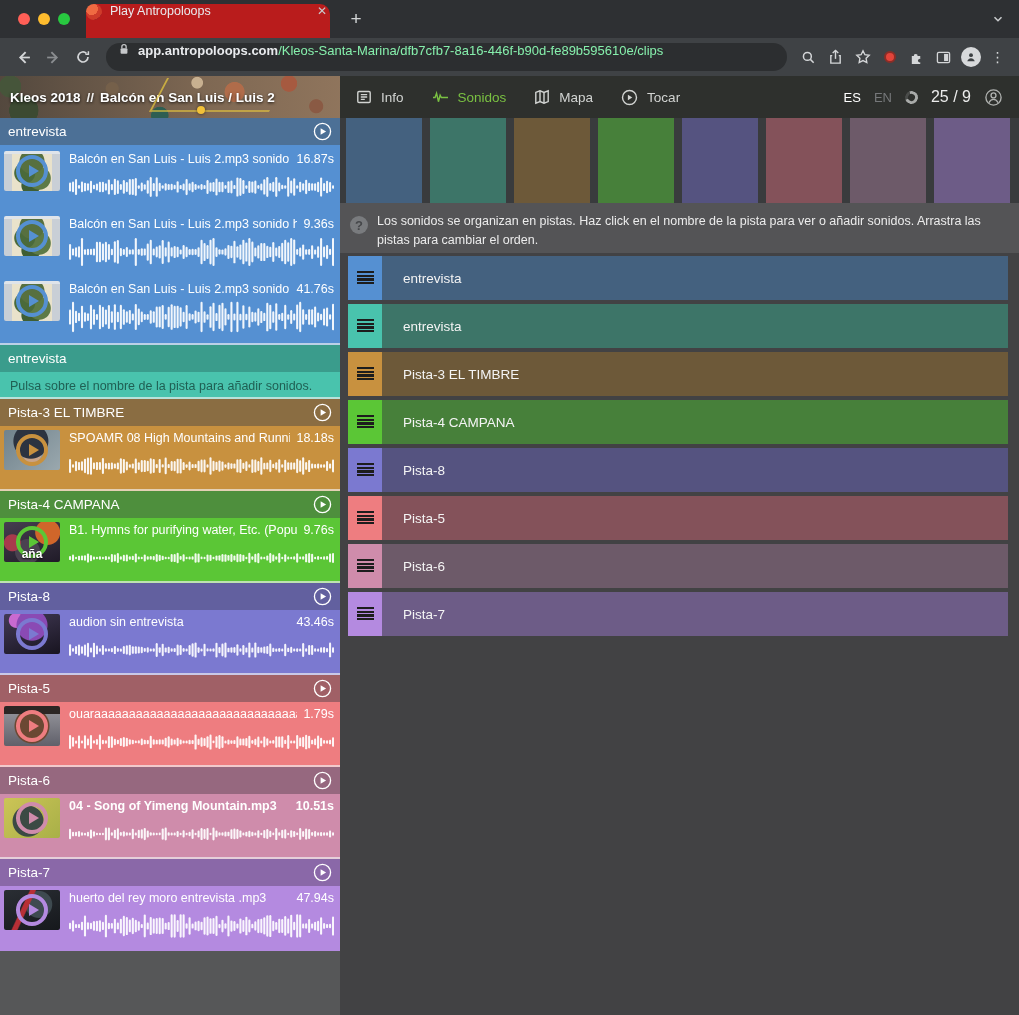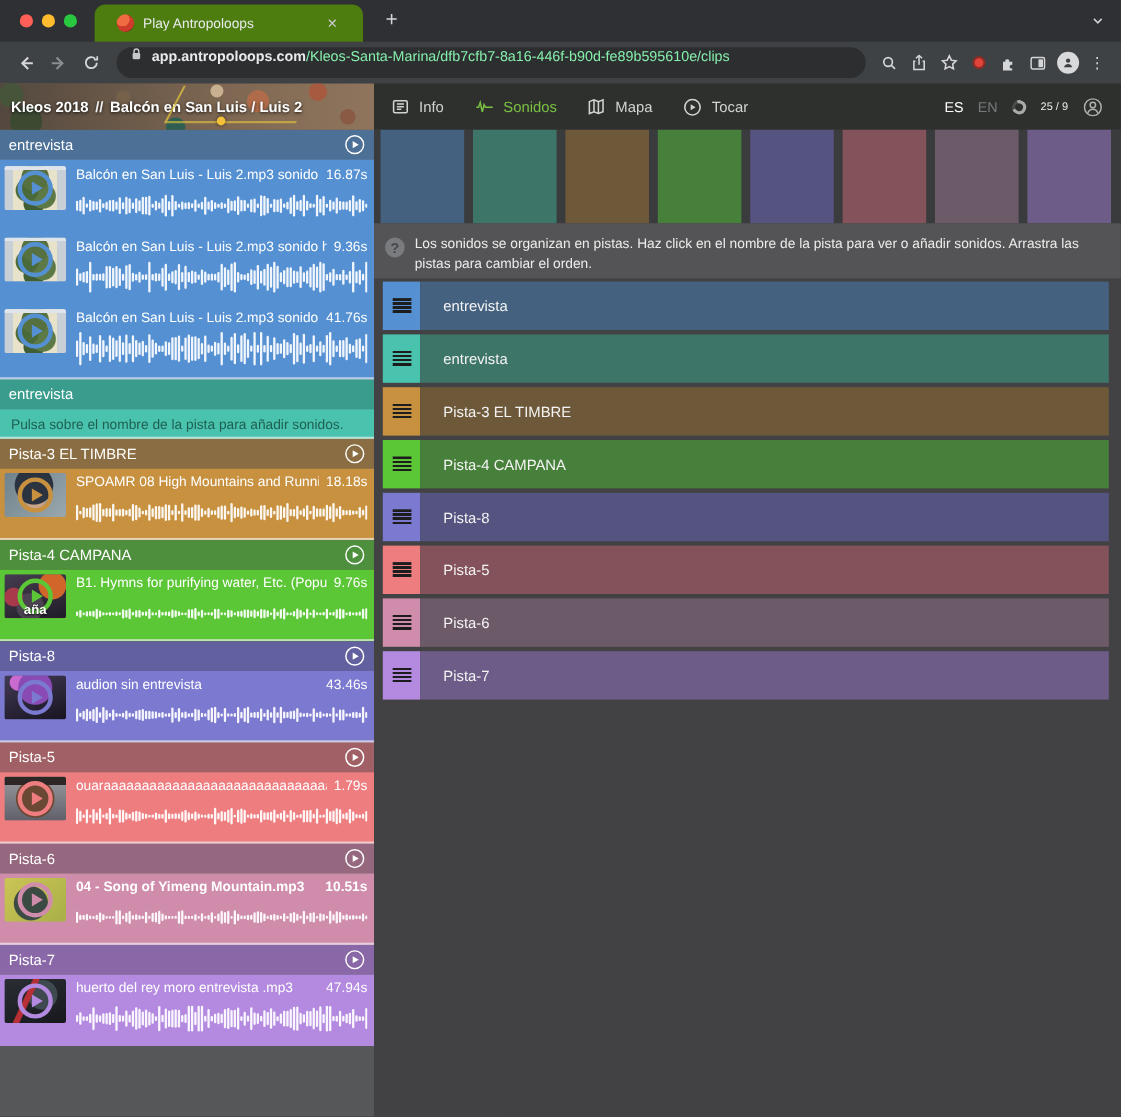--- a/index.html
+++ b/index.html
@@ -3,22 +3,22 @@
 <meta charset="utf-8">
 <style>
   * { margin:0; padding:0; box-sizing:border-box; }
   html,body { width:1019px; height:1015px; overflow:hidden;
     font-family:"Liberation Sans", sans-serif; background:#424244; }
 
   
   .tabstrip { height:38px; background:#2e3033; display:flex; align-items:center; }
   .lights { display:flex; gap:8px; padding:0 16px 0 18px; }
   .light { width:12px; height:12px; border-radius:50%; }
-  .tab { width:244px; height:34px; margin-top:4px; background:#4d7c0f;
-    border-radius:10px 10px 0 0; display:flex; align-items:center; padding:0 20px;
+  .tab { width:244px; height:34px; margin-top:4px; background:#b91c1c;
+    border-radius:10px 10px 0 0; display:flex; padding:0 0;
     color:#e8eaed; font-size:12.5px; }
   .favicon { width:16px; height:16px; border-radius:50%;
     background:radial-gradient(circle at 35% 30%, #f06a42 0 40%, #cf3b2a 41% 72%, #a82424 73%); }
   .tab-title { flex:1; margin:0 8px; white-space:nowrap; overflow:hidden; }
   .tab-close { color:#c9cbcd; font-size:12px; width:16px; text-align:center; cursor:default; }
   .newtab { color:#d2d4d6; font-size:19px; margin-left:14px; width:24px; text-align:center; }
   .tabsearch { margin-left:auto; margin-right:14px; color:#c9cbcd; display:flex; }
 
   .toolbar { height:38px; background:#3f4245; display:flex; align-items:center; padding:0 8px; }
   .navbtn { width:30px; height:30px; display:flex; align-items:center; justify-content:center; color:#d4d6d8; }
@@ -57,21 +57,21 @@
     transform:skewX(-28deg); opacity:.8; }
   .topnav { flex:1; background:#2e302d; display:flex; align-items:center; padding:0 16px;
     gap:28px; color:#d2d4d2; font-size:13.5px; min-width:0; }
   .nav-item { display:flex; align-items:center; gap:9px; cursor:default; }
   .nav-item.active { color:#7ac142; }
   .topnav-right { margin-left:auto; display:flex; align-items:center; gap:13px; }
   .lang-active { color:#fff; font-size:13px; }
   .lang-inactive { color:#76787a; font-size:13px; }
   .spinner { width:13px; height:13px; border-radius:50%; border:3px solid #a9aba9;
     border-left-color:#4a4c4a; transform:rotate(25deg); }
-  .counter { color:#ececec; font-size:10px; }
+  .counter { color:#ececec; font-size:16px; }
   .account { color:#b0b2b0; display:flex; }
 
   
   .content { display:flex; height:897px; }
 
   
   .sidebar { width:340px; flex:0 0 340px; display:flex; flex-direction:column; background:#565758; }
   .track-section { flex:0 0 auto; }
   .track-section:not(:first-child) { box-shadow:0 -2px 0 rgba(242,242,242,.65); }
   .track-header { height:27px; display:flex; align-items:center; padding:0 8px;

